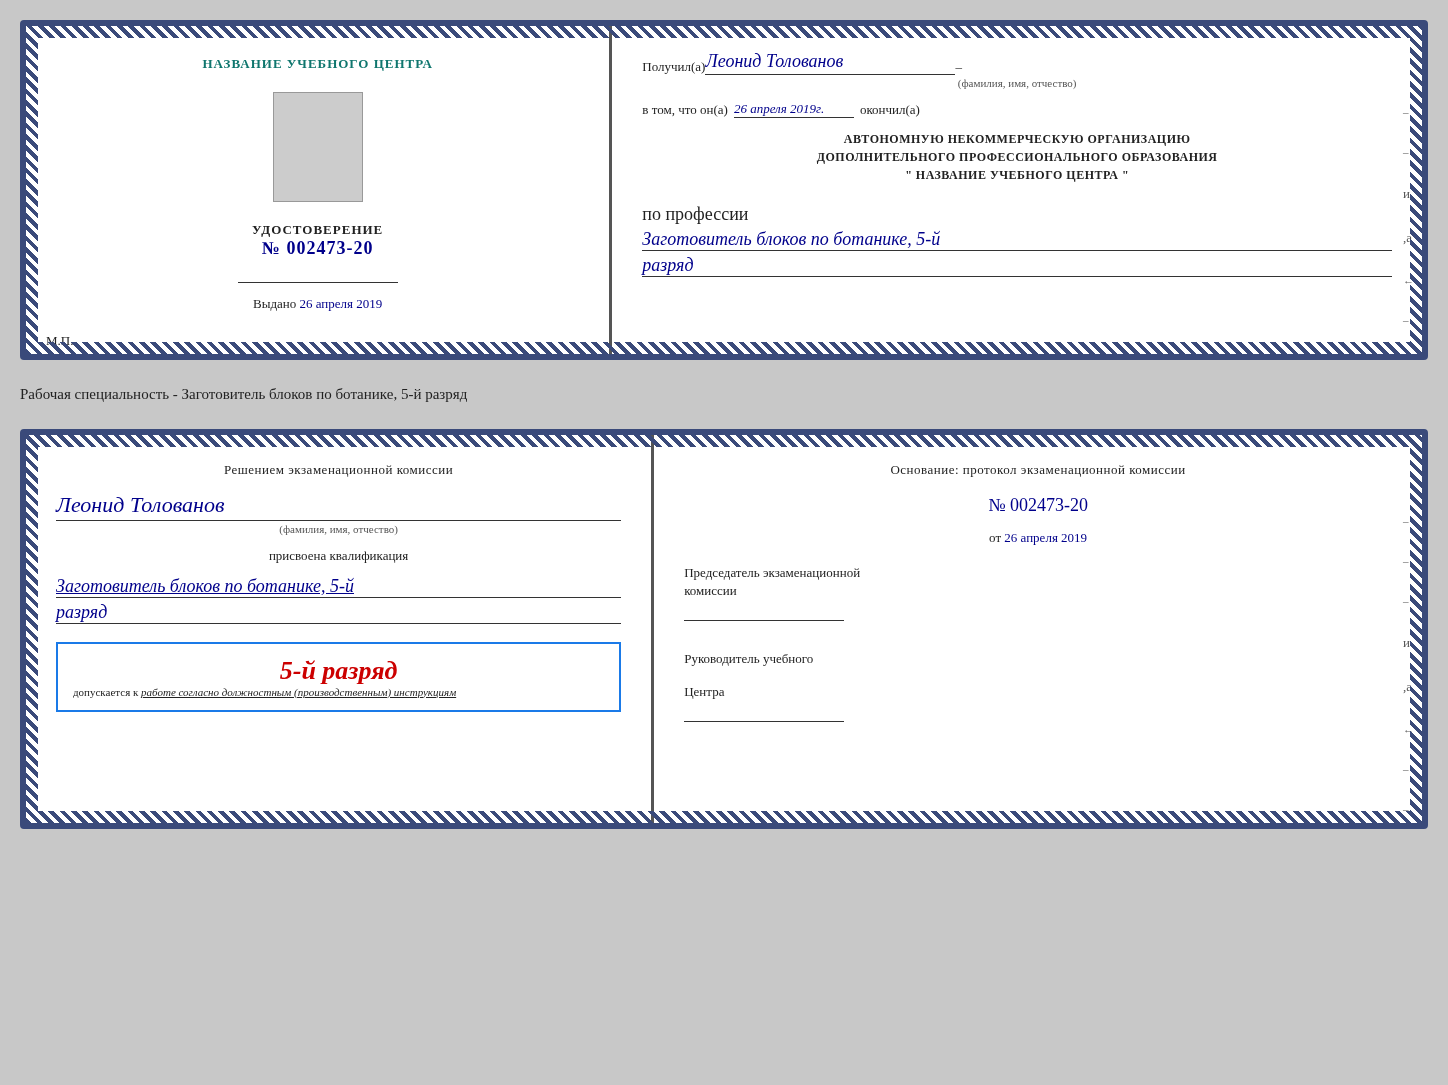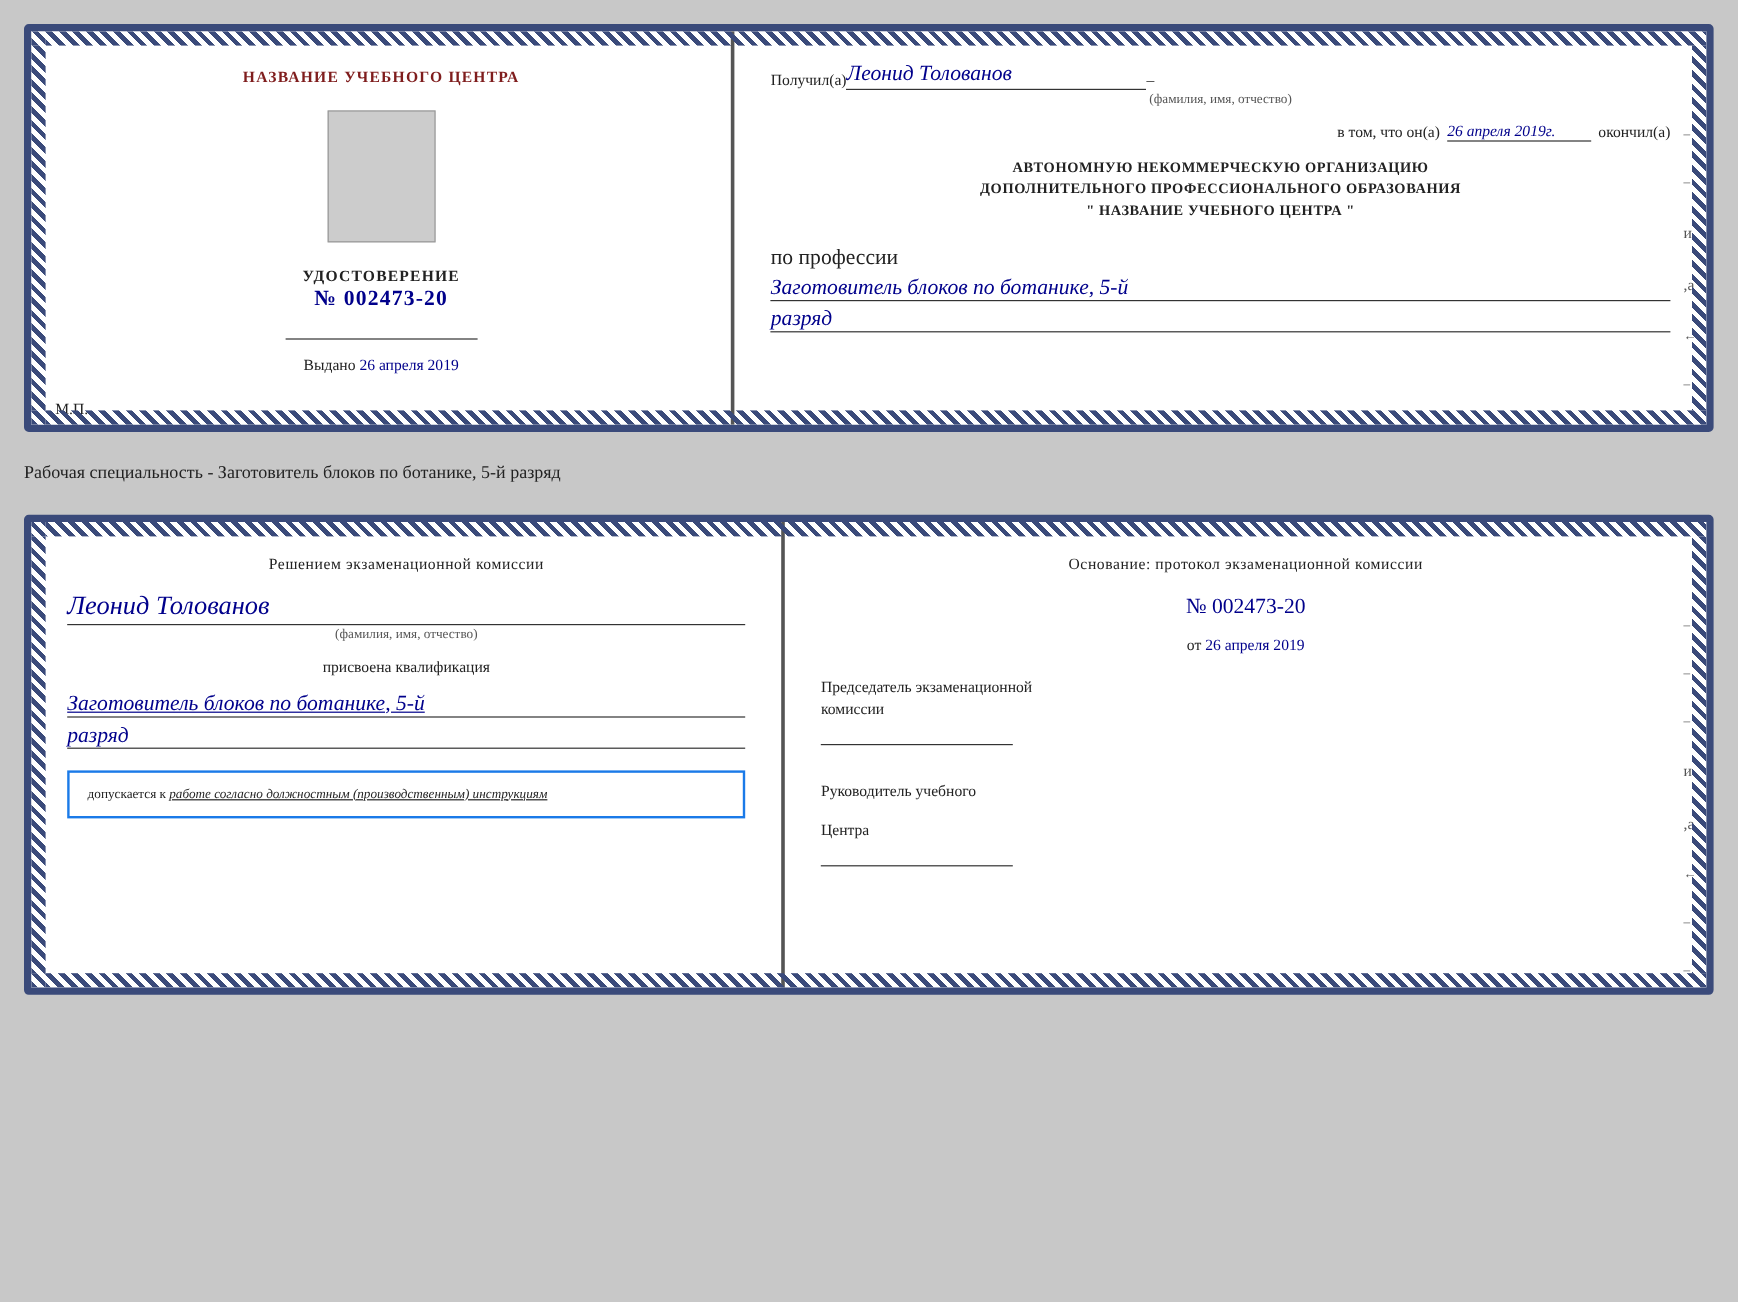--- a/index.html
+++ b/index.html
@@ -56,21 +56,21 @@
       flex-direction: column;
       gap: 12px;
       position: relative;
     }
 
     .cert-title {
       font-size: 13px;
       font-weight: bold;
       text-align: center;
       letter-spacing: 1px;
-      color: #7f1d1d;
+      color: #0f766e;
       margin-bottom: 20px;
     }
 
     .photo-placeholder {
       width: 90px;
       height: 110px;
       background: #ccc;
       border: 1px solid #999;
       margin-bottom: 20px;
     }
@@ -146,21 +146,20 @@
       text-align: center;
       margin-top: 2px;
     }
 
     .vtom-line {
       font-size: 13px;
       color: #222;
       display: flex;
       align-items: flex-end;
       gap: 6px;
-      justify-content: flex-end;
     }
 
     .vtom-date {
       font-style: italic;
       color: #00008B;
       border-bottom: 1px solid #333;
       min-width: 120px;
       font-size: 13px;
     }
 
@@ -461,20 +460,21 @@
         <div class="komissia-name">Леонид Толованов</div>
         <div class="fio-subtext">(фамилия, имя, отчество)</div>
       </div>
       <div class="prisvoena-text">присвоена квалификация</div>
       <div>
         <span class="kvalif-value">Заготовитель блоков по ботанике, 5-й</span>
         <span class="razryad-lower">разряд</span>
       </div>
 
       <div class="stamp-box">
+        <span class="stamp-rank">5-й разряд</span>
         <div class="dopuskaetsya-text">
           <span>допускается к</span>
           <span class="dopusk-italic">работе согласно должностным (производственным) инструкциям</span>
         </div>
       </div>
     </div>
 
     <div class="lower-right">
       <div class="osnovanie-text">Основание: протокол экзаменационной комиссии</div>
 

